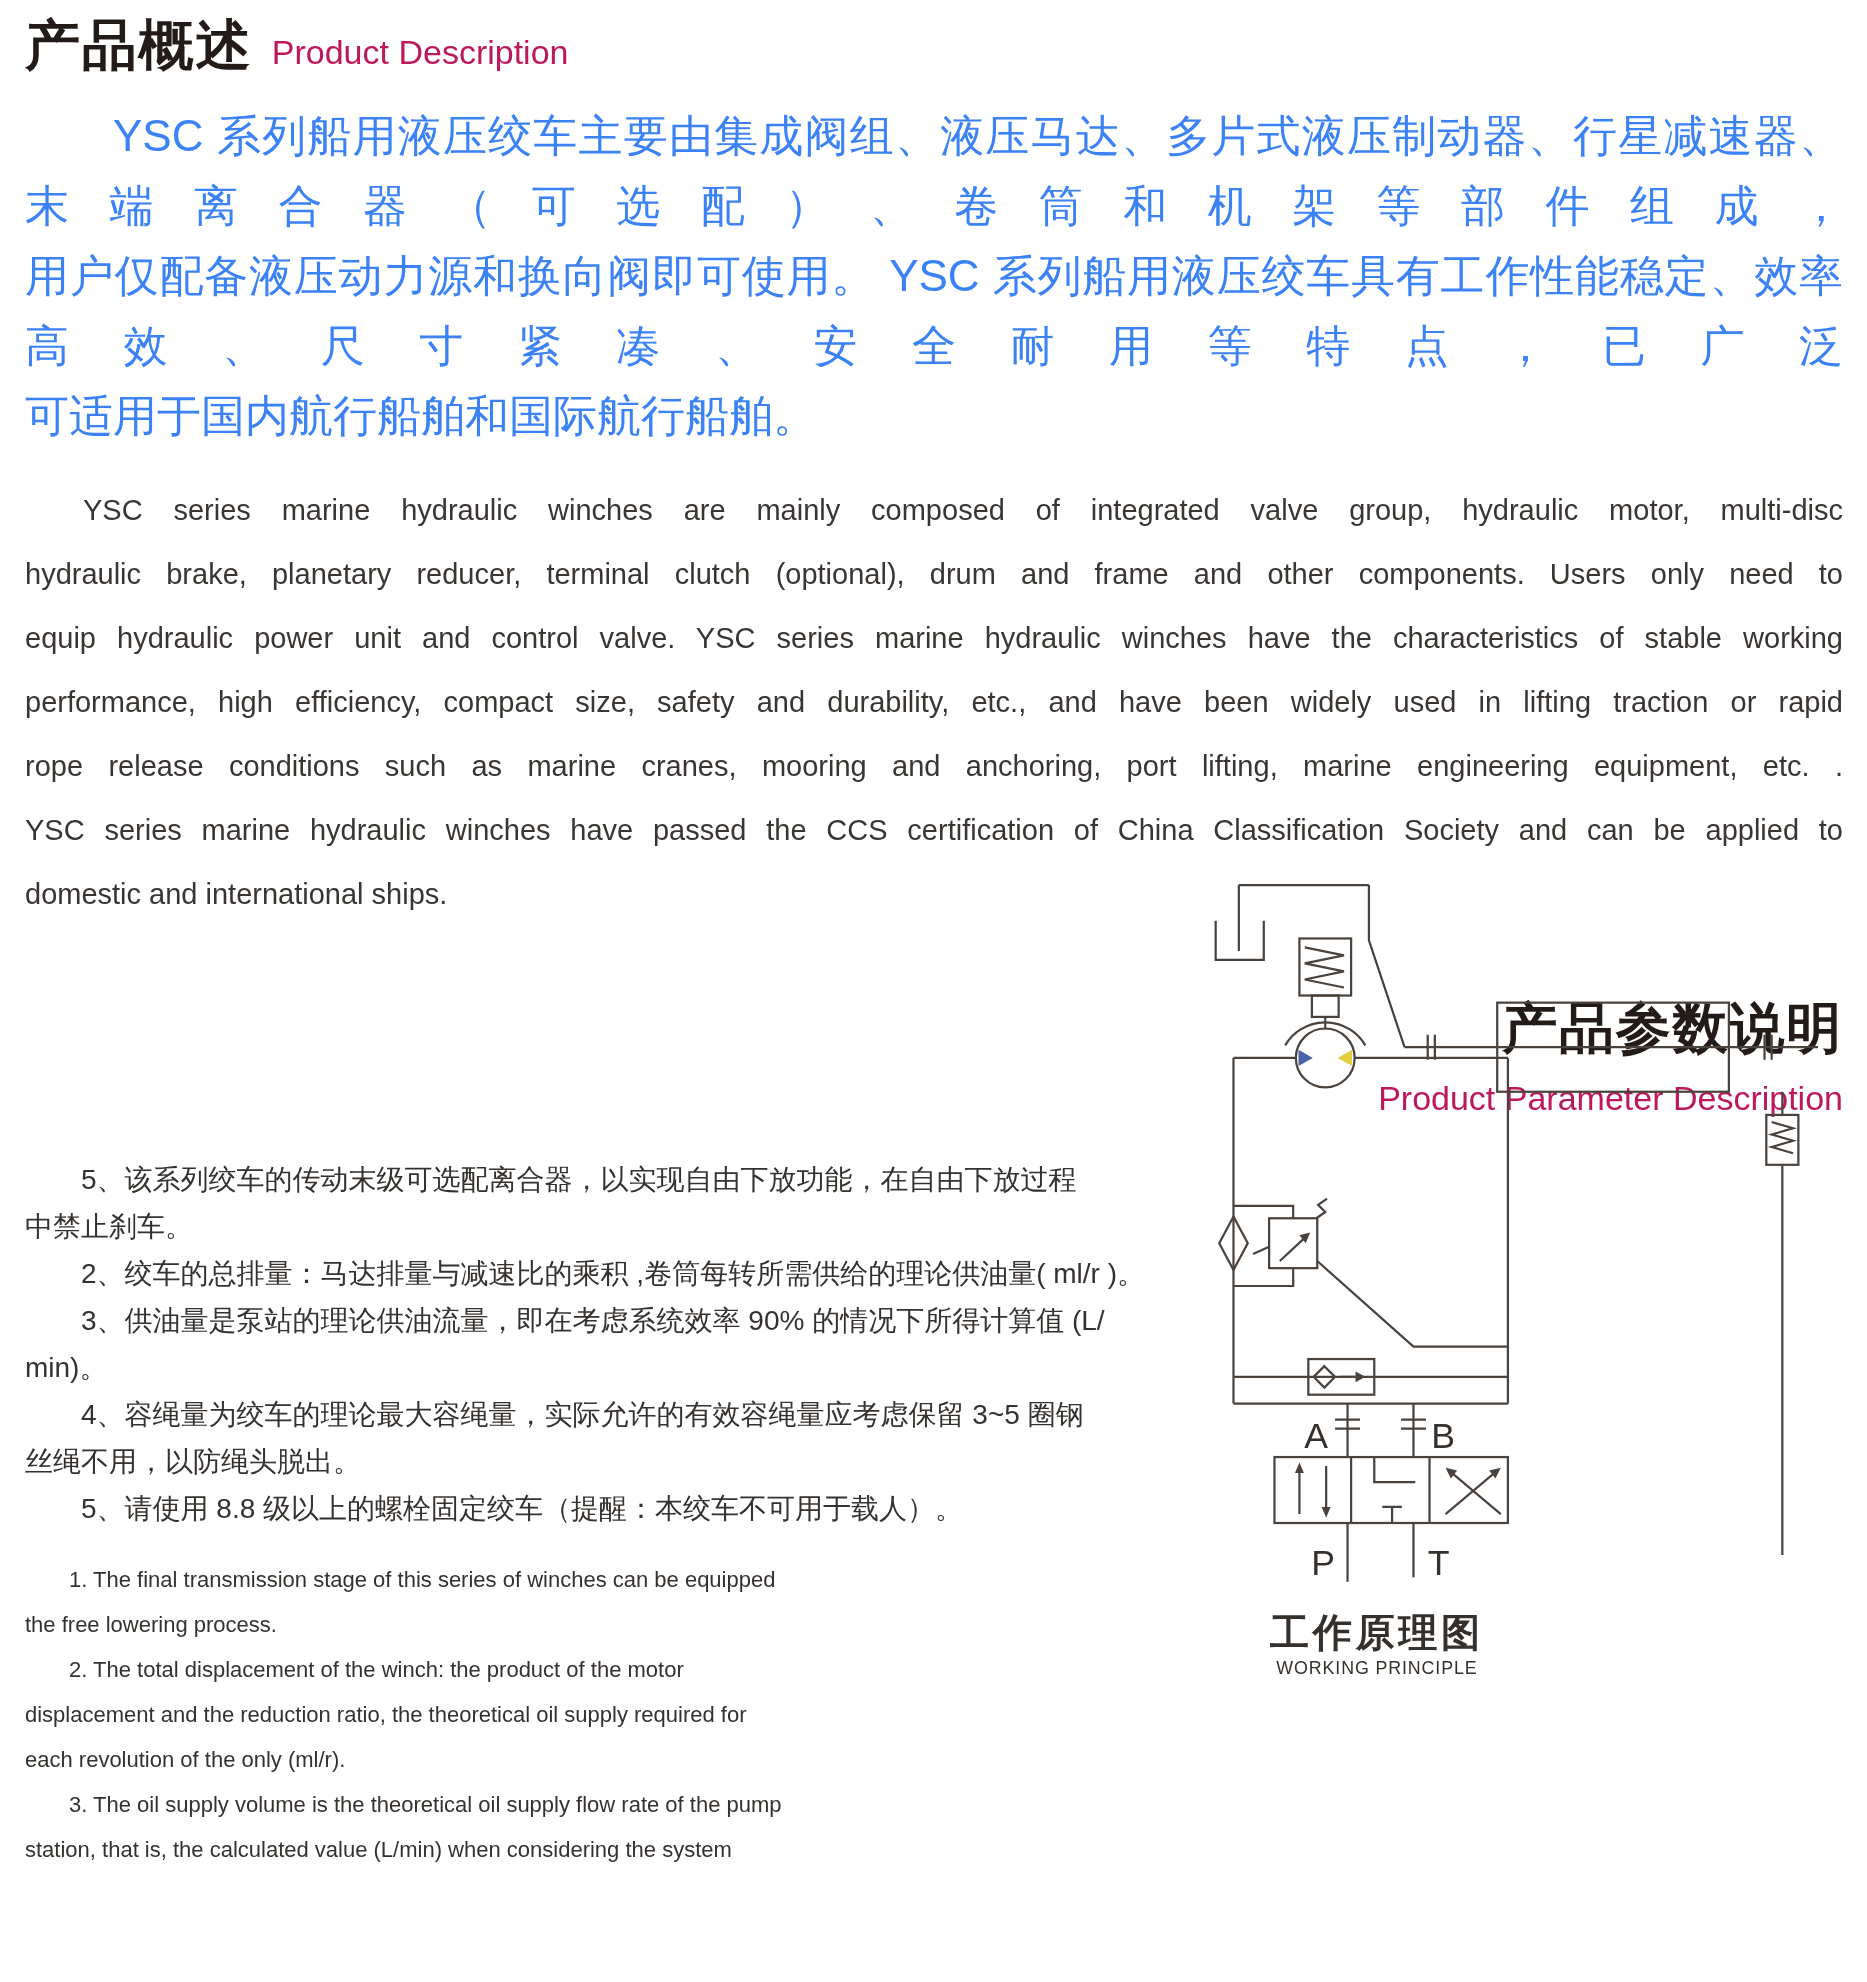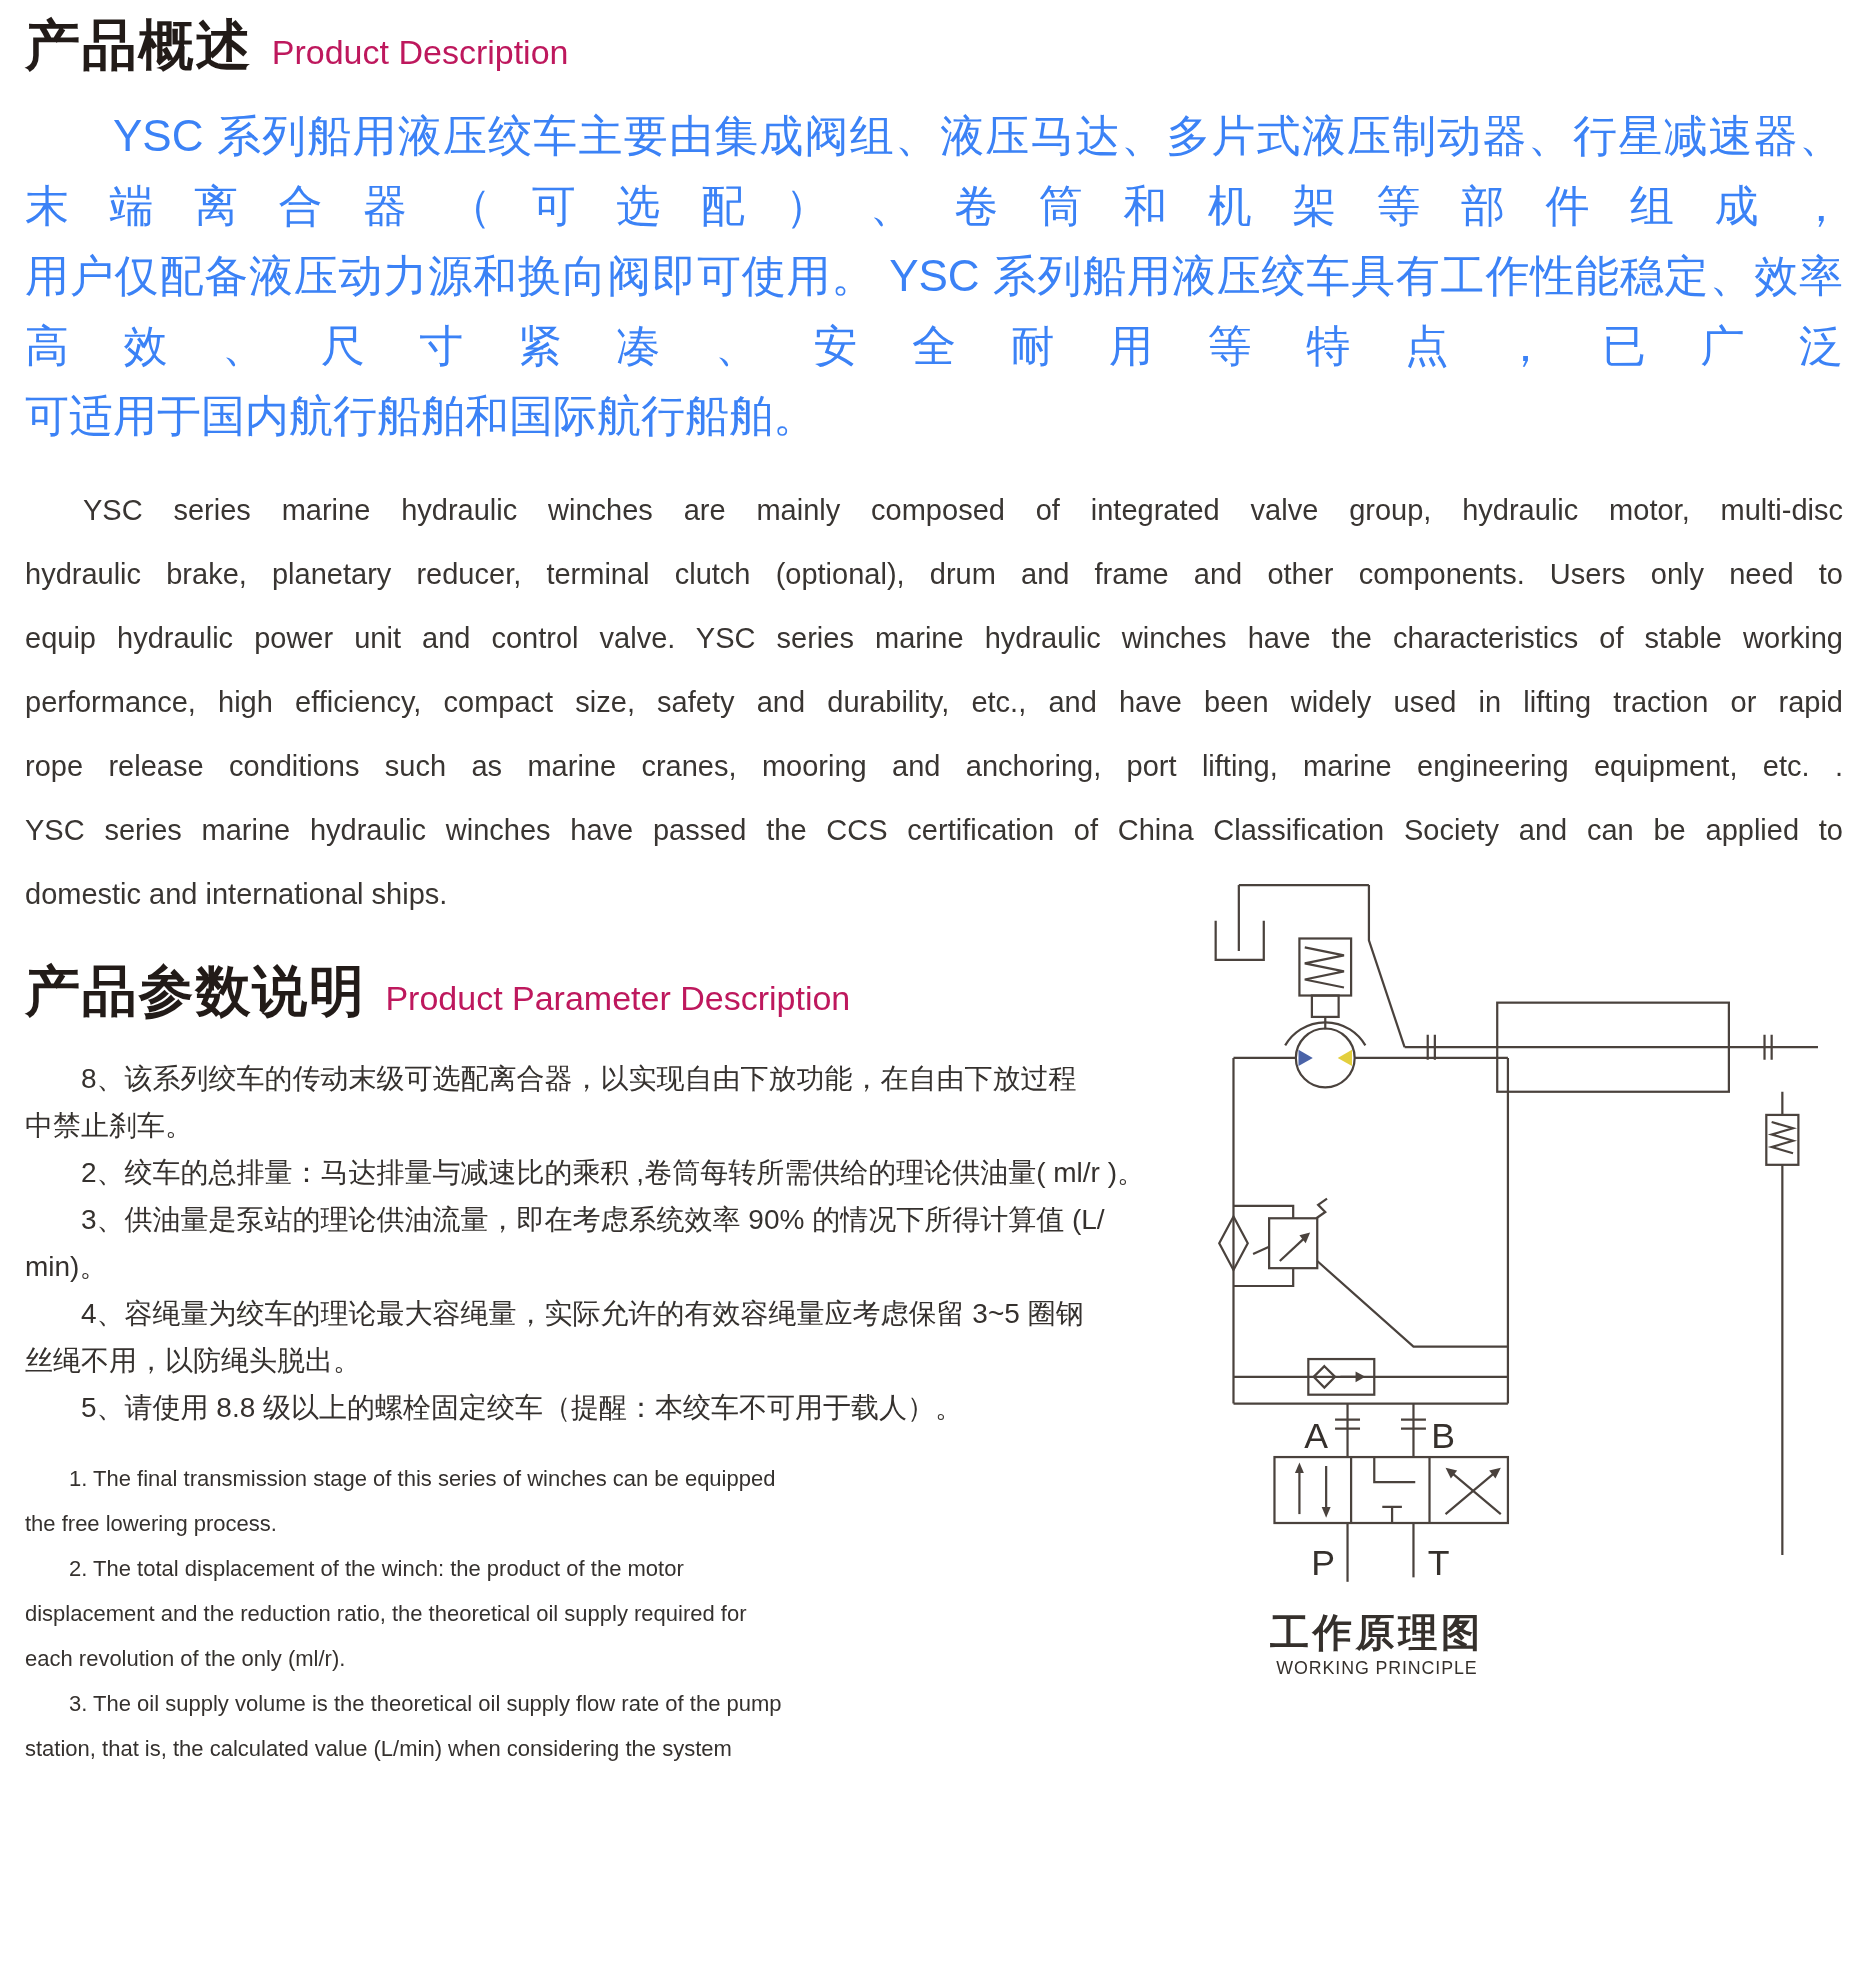--- a/index.html
+++ b/index.html
@@ -6,21 +6,21 @@
   .page{
     position:relative;width:1868px;height:1983px;background:#ffffff;
     font-family:"Liberation Sans",sans-serif;color:#3a3633;overflow:hidden;border-radius:24px;
   }
   .content{position:absolute;left:25px;top:0;width:1818px;}
   
   .sec-head{display:flex;align-items:flex-end;gap:19.6px;}
   .sec-head .cn{font-size:55px;font-weight:bold;color:#221b18;letter-spacing:1.8px;line-height:1.15;}
   .sec-head .en{font-size:34px;color:#be185d;padding-bottom:5.3px;}
   .head1{padding-top:14.3px;}
-  .head2{margin-top:34px;}
+  .head2{margin-top:71px;flex-direction:column;}
   
   .para{width:1818px;}
   .para .line{text-align:justify;text-align-last:justify;}
   .para .line:last-child{text-align-last:left;}
   .para .line.first{text-indent:2em;}
   .cn-para{margin-top:23px;font-size:44px;line-height:70px;color:#3b82f6;}
   .en-para{margin-top:27px;font-size:29px;line-height:64px;color:#393532;}
   
   .cn-list{margin-top:32px;width:1158px;font-size:28px;line-height:47px;color:#35312e;}
   .en-list{margin-top:25px;width:891px;font-size:22px;line-height:45px;color:#35312e;}
@@ -62,21 +62,21 @@
         <div class="line">domestic and international ships.</div>
       </div>
 
     <div class="sec-head head2">
       <span class="cn">产品参数说明</span>
       <span class="en">Product Parameter Description</span>
     </div>
 
     <div class="cn-list">
         <div class="item">
-          <div class="line first">8、该系列绞车的传动末级可选配离合器，以实现自由下放功能，在自由下放过程</div>
+          <div class="line first">5、该系列绞车的传动末级可选配离合器，以实现自由下放功能，在自由下放过程</div>
           <div class="line">中禁止刹车。</div>
         </div>
         <div class="item">
           <div class="line first">2、绞车的总排量：马达排量与减速比的乘积 ,卷筒每转所需供给的理论供油量( ml/r )。</div>
         </div>
         <div class="item">
           <div class="line first">3、供油量是泵站的理论供油流量，即在考虑系统效率 90% 的情况下所得计算值 (L/</div>
           <div class="line">min)。</div>
         </div>
         <div class="item">

